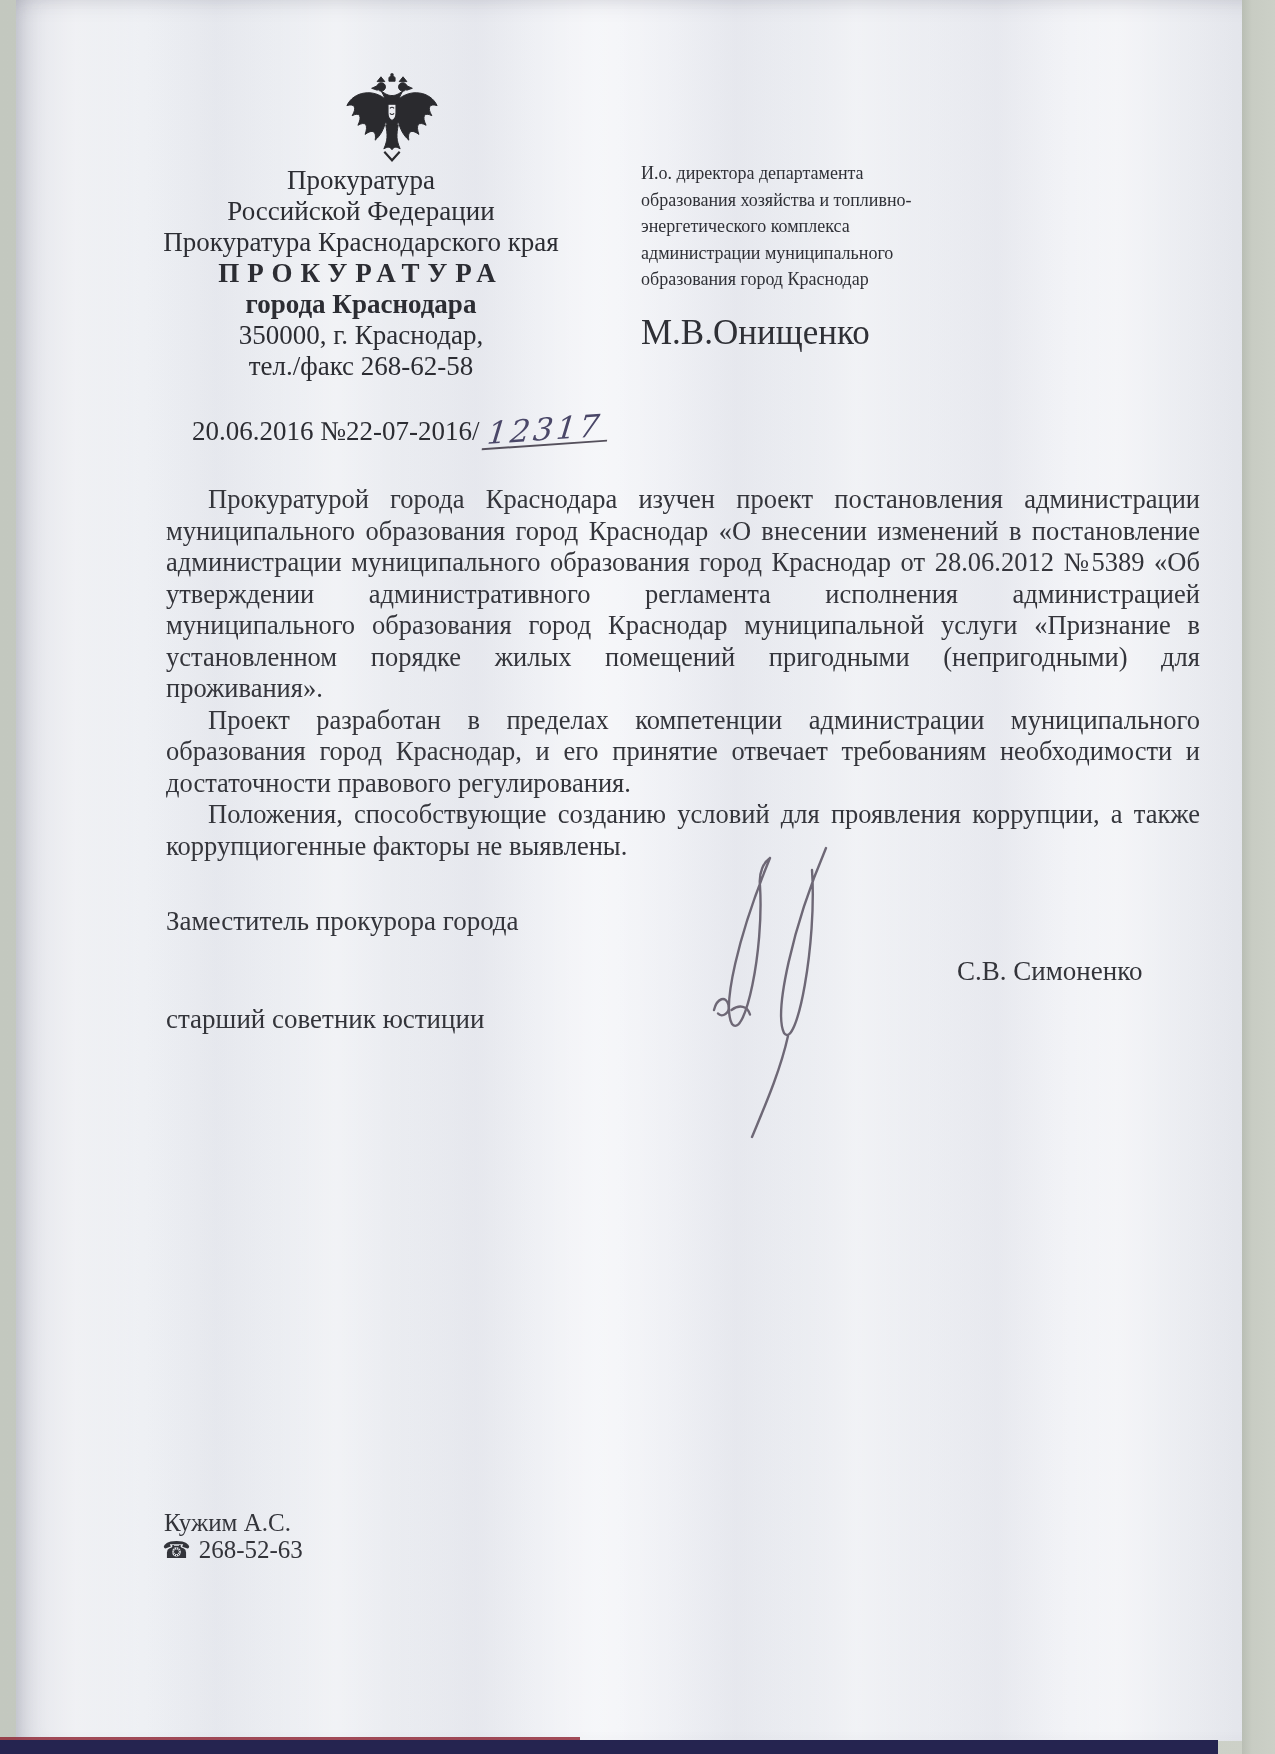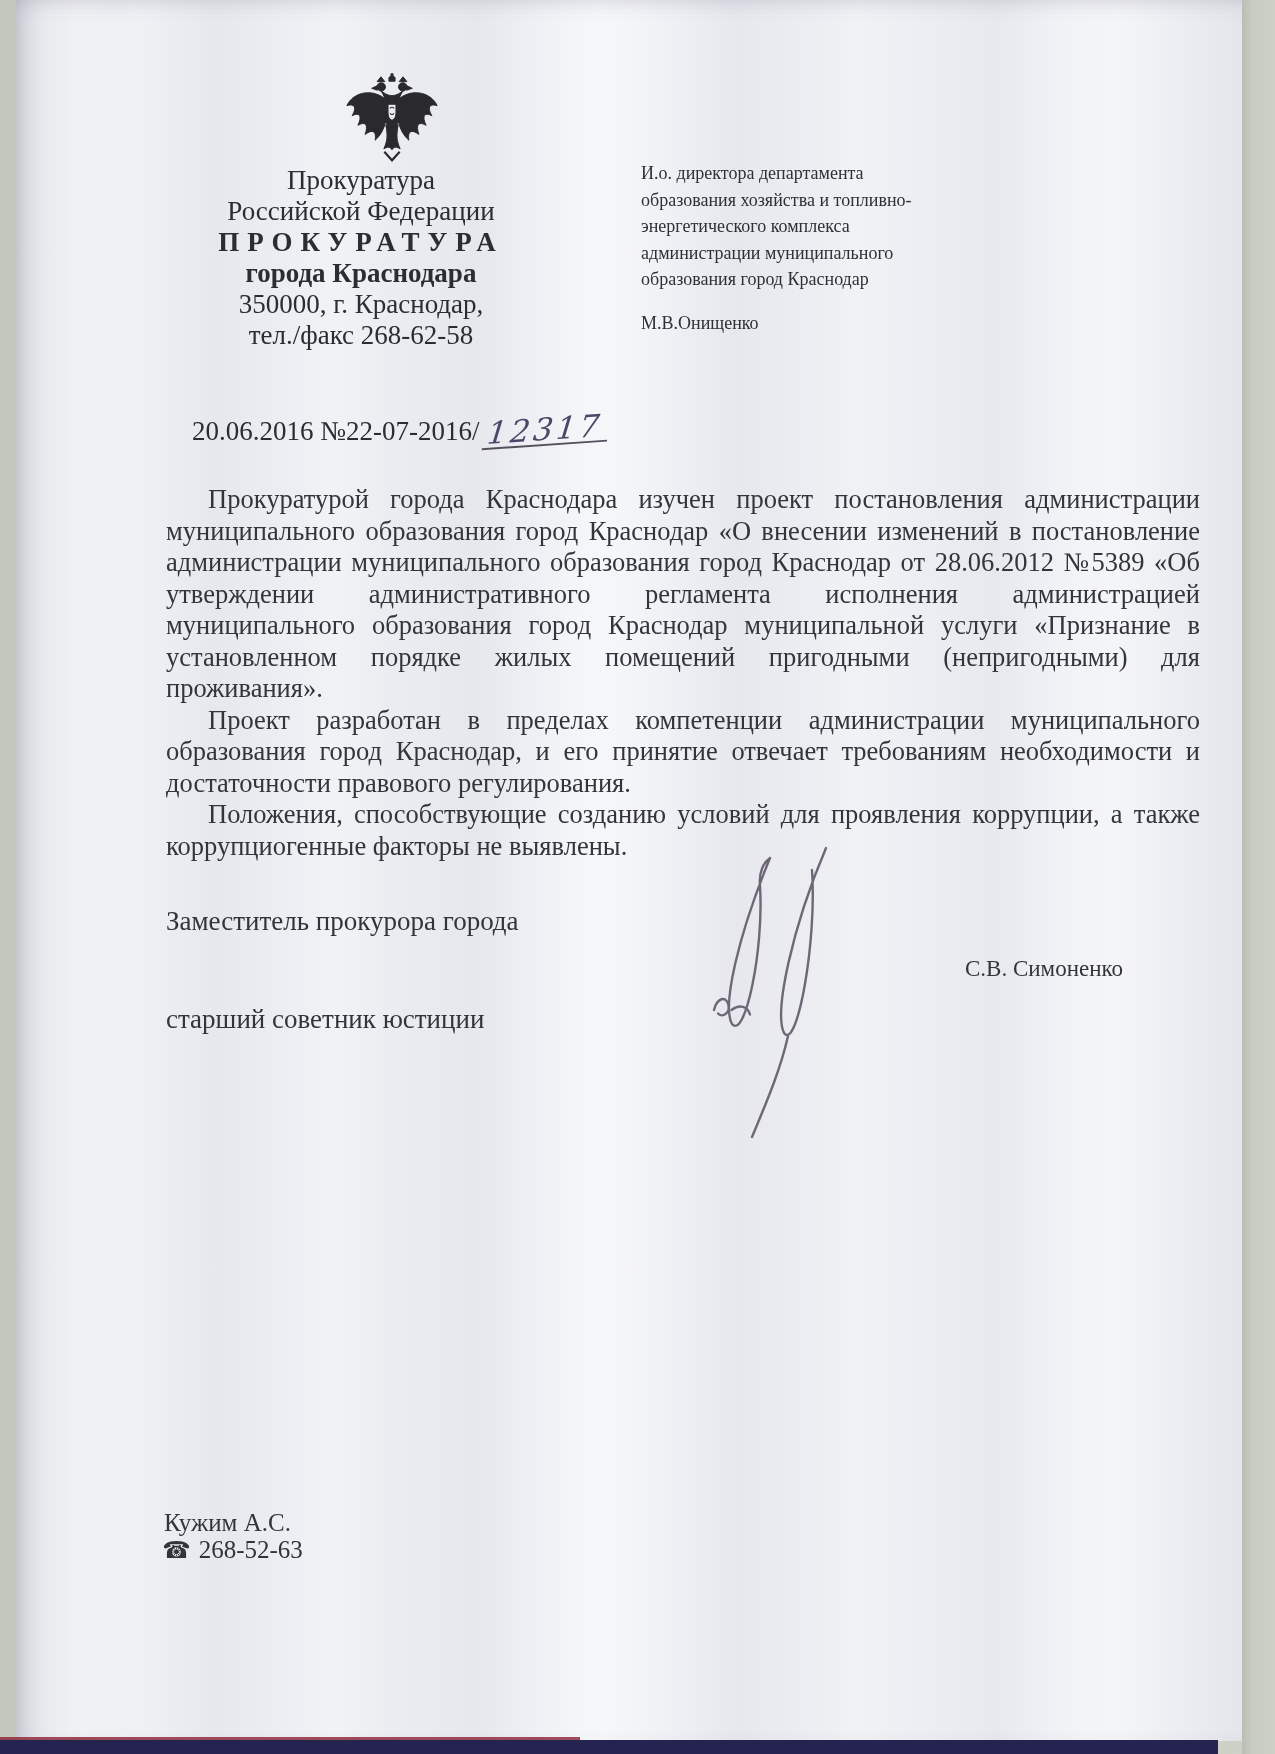--- a/index.html
+++ b/index.html
@@ -33,29 +33,29 @@
     display:inline-block;
     font-family:"DejaVu Serif", serif;
     font-style:italic;font-size:31px;letter-spacing:3px;
     color:#4a4768;
     transform:skewX(-10deg) rotate(-4deg);
     border-bottom:2px solid #55505c;
     padding:0 6px 0 4px;margin-left:4px;line-height:30px;
   }
   
   .addr-block{left:625px;top:160px;width:460px;font-size:18px;line-height:26.5px;color:#2f3036;}
-  .addr-name{left:625px;top:313px;font-size:18px;color:#2f3036;}
+  .addr-name{left:625px;top:313px;font-size:35px;color:#2f3036;}
   
   .body-block{left:150px;top:484px;width:1034px;font-size:26.5px;line-height:31.5px;
               text-align:justify;color:#34353b;}
   .body-block p{margin:0;text-indent:42px;}
   
   .signoff1{left:150px;top:906px;font-size:27px;}
   .signoff2{left:150px;top:956px;font-size:27px;margin-top:48px;}
-  .signer-name{left:941px;top:956px;font-size:23px;margin-left:8px;}
+  .signer-name{left:941px;top:956px;font-size:27px;}
   
   .exec{left:148px;top:1509px;font-size:25px;}
   .exec-phone{left:146px;top:1536px;font-size:25px;}
   .phone-glyph{font-family:"DejaVu Sans", sans-serif;font-size:23px;margin-right:8px;}
   
   .strip-bottom{left:0;top:1740px;width:1218px;height:14px;background:#252450;}
   .strip-red{left:0;top:1737px;width:580px;height:3px;background:#8c2030;opacity:.8;}
   .edge-right{right:0;top:0;width:33px;height:1754px;
       background:linear-gradient(90deg,#b9beb4 0%,#c8ccc3 30%,#ccd0c7 100%);}
   svg{display:block;}
@@ -85,20 +85,21 @@
           <path d="M42 83 l8 9 8 -9" fill="none" stroke-width="2.2"></path>
           <path d="M45.8 33.5 h8.4 v9.5 q0 5.5 -4.2 7.6 q-4.2 -2.1 -4.2 -7.6 Z" fill="#ecedf2" stroke-width="1.2"></path>
           <path d="M47.8 38 q2.2 -2.4 4.4 0 M47.8 43 q2.2 2.4 4.4 0" fill="none" stroke-width="1.1"></path>
         </g>
       </svg>
     </div>
 
     <div class="abs lh-block">
       <div>Прокуратура</div>
       <div>Российской Федерации</div>
+      <div>Прокуратура Краснодарского края</div>
       <div class="lh-title">ПРОКУРАТУРА</div>
       <div class="lh-city">города Краснодара</div>
       <div>350000, г. Краснодар,</div>
       <div>тел./факс 268-62-58</div>
     </div>
 
     <div class="abs ref-line">
       <span>20.06.2016 №22-07-2016/</span><span class="ref-hand">12317</span>
     </div>
 

